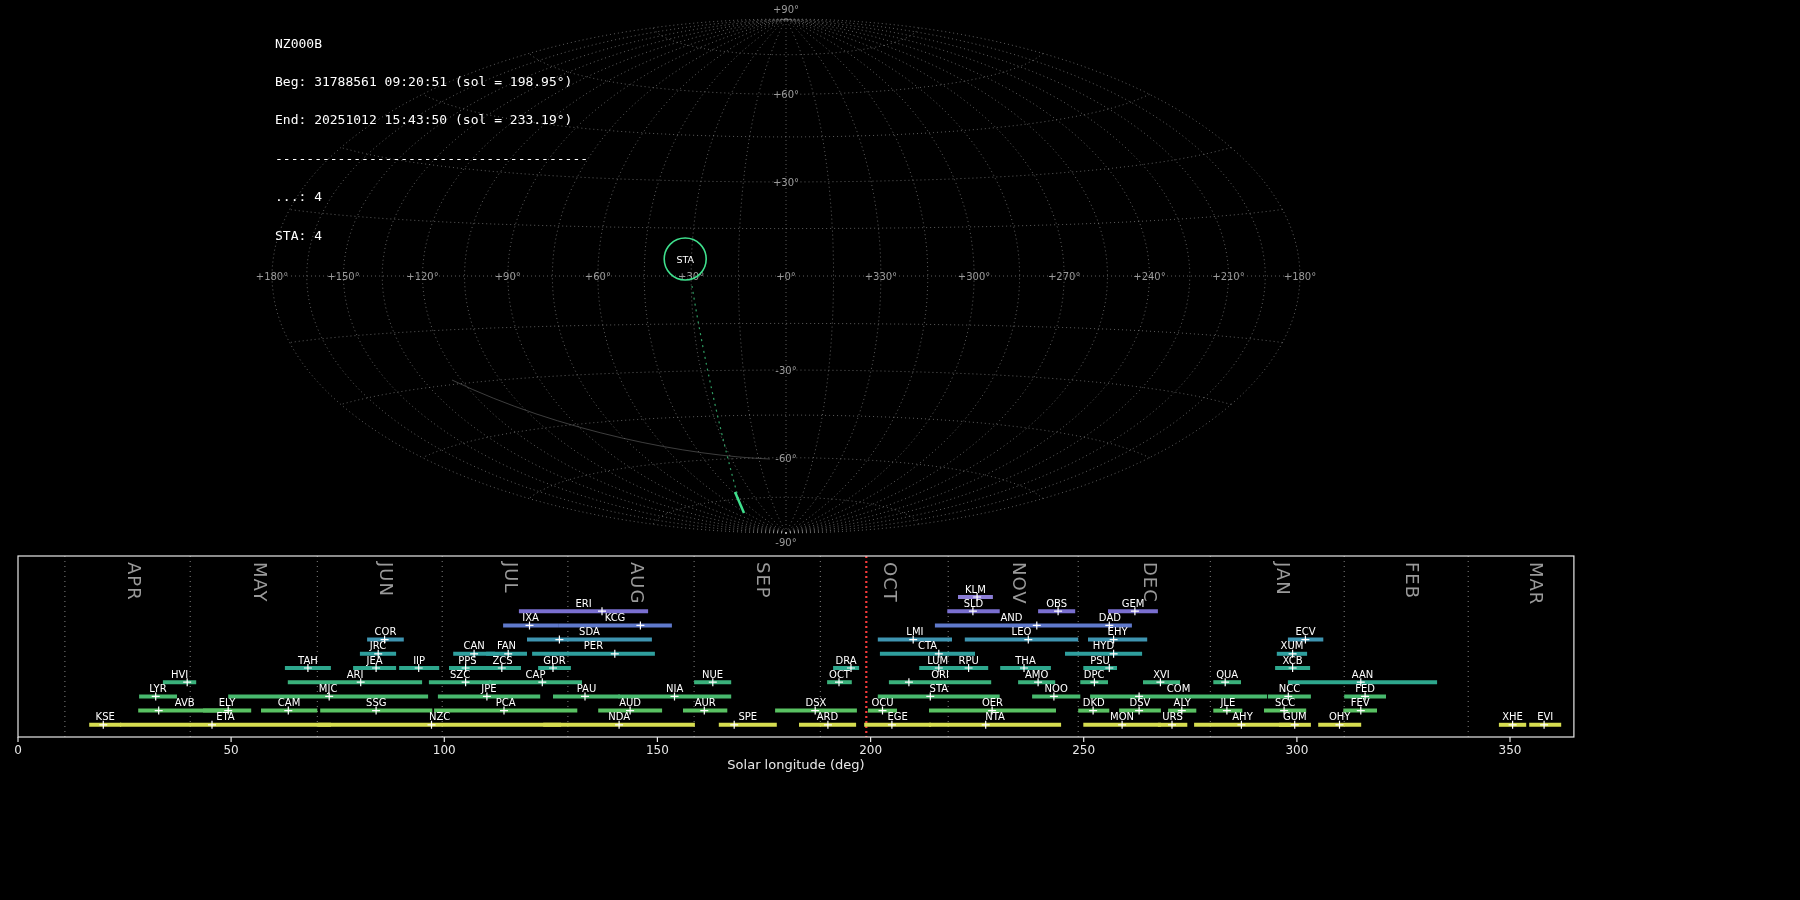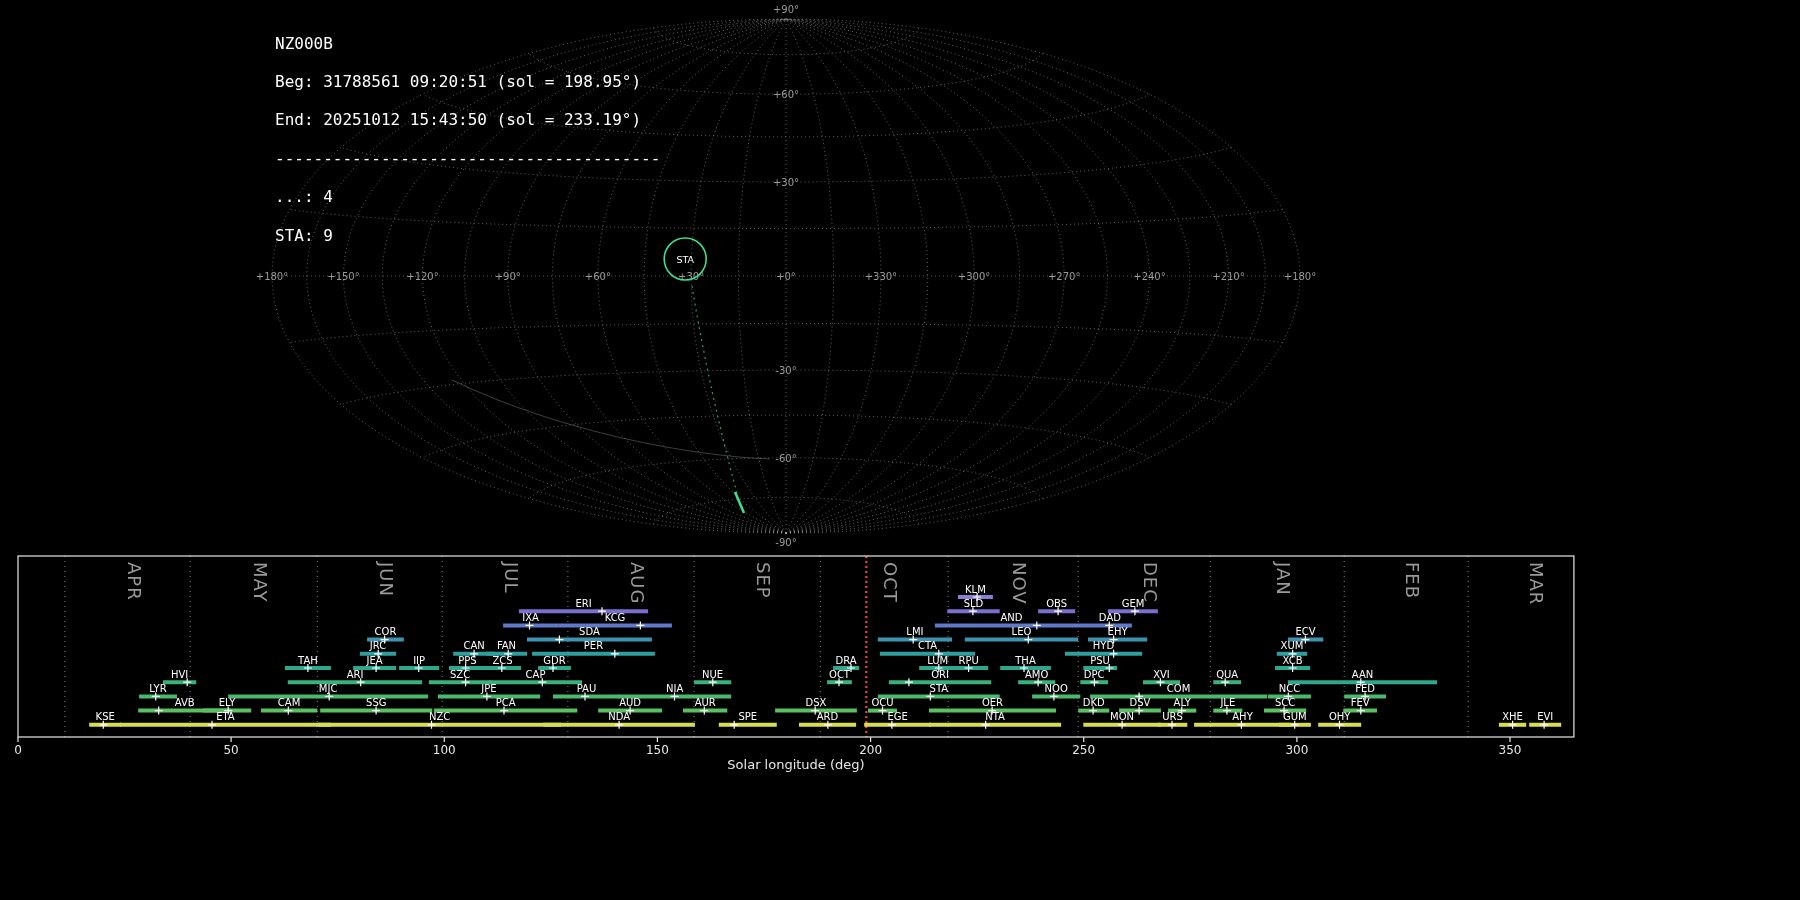--- a/index.html
+++ b/index.html
@@ -1,20 +1,20 @@
 <!DOCTYPE html>
 <html><head>
 <meta charset="utf-8">
 <style>
   html,body{margin:0;padding:0;background:#000;}
   .stage{position:relative;width:1800px;height:900px;background:#000;overflow:hidden;
          font-family:"DejaVu Sans",sans-serif;}
   #scene{position:absolute;left:0;top:0;}
   .info{position:absolute;left:275px;top:12px;color:#fff;
-        font-family:"DejaVu Sans Mono",monospace;font-size:16px;line-height:12.8px;
+        font-family:"DejaVu Sans Mono",monospace;font-size:13px;line-height:12.8px;
         white-space:pre;}
 </style>
 </head>
 <body>
 
 <div class="stage">
   <svg id="scene" width="1800" height="900">
       <g font-family="&quot;DejaVu Sans&quot;,sans-serif">
         <path d="M919.0,524.2L918.7,523.7L918.4,523.1L918.0,522.6L917.5,522.0L917.1,521.5L916.6,521.0L916.0,520.4L915.4,519.9L914.8,519.4L914.2,518.8L913.5,518.3L912.8,517.8L912.0,517.3L911.2,516.8L910.4,516.3L909.5,515.8L908.7,515.4L907.7,514.9L906.8,514.4L905.8,513.9L904.8,513.5L903.8,513.0L902.7,512.6L901.6,512.1L900.5,511.7L899.3,511.3L898.1,510.8L896.9,510.4L895.7,510.0L894.4,509.6L893.1,509.2L891.8,508.8L890.5,508.4L889.1,508.0L887.7,507.6L886.3,507.3L884.8,506.9L883.4,506.6L881.9,506.2L880.4,505.9L878.8,505.5L877.3,505.2L875.7,504.9L874.1,504.5L872.5,504.2L870.9,503.9L869.2,503.6L867.5,503.3L865.8,503.1L864.1,502.8L862.4,502.5L860.6,502.2L858.9,502.0L857.1,501.7L855.3,501.5L853.5,501.3L851.7,501.0L849.8,500.8L848.0,500.6L846.1,500.4L844.2,500.2L842.3,500.0L840.4,499.8L838.5,499.6L836.6,499.4L834.7,499.2L832.7,499.1L830.8,498.9L828.8,498.8L826.8,498.6L824.8,498.5L822.8,498.4L820.8,498.3L818.8,498.1L816.8,498.0L814.8,497.9L812.7,497.8L810.7,497.8L808.7,497.7L806.6,497.6L804.6,497.5L802.5,497.5L800.5,497.4L798.4,497.4L796.3,497.3L794.3,497.3L792.2,497.3L790.1,497.3L788.1,497.3L786.0,497.3L783.9,497.3L781.9,497.3L779.8,497.3L777.7,497.3L775.7,497.3L773.6,497.4L771.5,497.4L769.5,497.5L767.4,497.5L765.4,497.6L763.3,497.7L761.3,497.8L759.3,497.8L757.2,497.9L755.2,498.0L753.2,498.1L751.2,498.3L749.2,498.4L747.2,498.5L745.2,498.6L743.2,498.8L741.2,498.9L739.3,499.1L737.3,499.2L735.4,499.4L733.5,499.6L731.6,499.8L729.7,500.0L727.8,500.2L725.9,500.4L724.0,500.6L722.2,500.8L720.3,501.0L718.5,501.3L716.7,501.5L714.9,501.7L713.1,502.0L711.4,502.2L709.6,502.5L707.9,502.8L706.2,503.1L704.5,503.3L702.8,503.6L701.1,503.9L699.5,504.2L697.9,504.5L696.3,504.9L694.7,505.2L693.2,505.5L691.6,505.9L690.1,506.2L688.6,506.6L687.2,506.9L685.7,507.3L684.3,507.6L682.9,508.0L681.5,508.4L680.2,508.8L678.9,509.2L677.6,509.6L676.3,510.0L675.1,510.4L673.9,510.8L672.7,511.3L671.5,511.7L670.4,512.1L669.3,512.6L668.2,513.0L667.2,513.5L666.2,513.9L665.2,514.4L664.3,514.9L663.3,515.4L662.5,515.8L661.6,516.3L660.8,516.8L660.0,517.3L659.2,517.8L658.5,518.3L657.8,518.8L657.2,519.4L656.6,519.9L656.0,520.4L655.4,521.0L654.9,521.5L654.5,522.0L654.0,522.6L653.6,523.1L653.3,523.7L653.0,524.2" fill="none" stroke="#a8a8a8" stroke-width="0.8" stroke-dasharray="1 3" opacity="0.7"></path>
         <path d="M1043.0,498.6L1041.8,497.6L1040.6,496.7L1039.4,495.7L1038.0,494.8L1036.6,493.9L1035.2,493.0L1033.7,492.1L1032.1,491.2L1030.5,490.3L1028.8,489.5L1027.0,488.7L1025.3,487.8L1023.4,487.0L1021.5,486.2L1019.6,485.4L1017.6,484.7L1015.6,483.9L1013.5,483.1L1011.3,482.4L1009.2,481.7L1007.0,481.0L1004.7,480.3L1002.4,479.6L1000.0,478.9L997.6,478.2L995.2,477.6L992.7,476.9L990.2,476.3L987.7,475.7L985.1,475.1L982.4,474.5L979.8,473.9L977.1,473.3L974.4,472.8L971.6,472.2L968.8,471.7L966.0,471.1L963.1,470.6L960.2,470.1L957.3,469.6L954.3,469.1L951.3,468.7L948.3,468.2L945.3,467.7L942.2,467.3L939.1,466.9L936.0,466.5L932.8,466.0L929.7,465.6L926.5,465.3L923.3,464.9L920.0,464.5L916.7,464.2L913.5,463.8L910.2,463.5L906.8,463.1L903.5,462.8L900.1,462.5L896.7,462.2L893.3,461.9L889.9,461.6L886.5,461.4L883.0,461.1L879.6,460.9L876.1,460.6L872.6,460.4L869.1,460.2L865.6,460.0L862.0,459.8L858.5,459.6L854.9,459.4L851.4,459.2L847.8,459.1L844.2,458.9L840.6,458.8L837.0,458.6L833.4,458.5L829.8,458.4L826.2,458.3L822.5,458.2L818.9,458.1L815.3,458.0L811.6,458.0L808.0,457.9L804.3,457.8L800.6,457.8L797.0,457.8L793.3,457.7L789.7,457.7L786.0,457.7L782.3,457.7L778.7,457.7L775.0,457.8L771.4,457.8L767.7,457.8L764.0,457.9L760.4,458.0L756.7,458.0L753.1,458.1L749.5,458.2L745.8,458.3L742.2,458.4L738.6,458.5L735.0,458.6L731.4,458.8L727.8,458.9L724.2,459.1L720.6,459.2L717.1,459.4L713.5,459.6L710.0,459.8L706.4,460.0L702.9,460.2L699.4,460.4L695.9,460.6L692.4,460.9L689.0,461.1L685.5,461.4L682.1,461.6L678.7,461.9L675.3,462.2L671.9,462.5L668.5,462.8L665.2,463.1L661.8,463.5L658.5,463.8L655.3,464.2L652.0,464.5L648.7,464.9L645.5,465.3L642.3,465.6L639.2,466.0L636.0,466.5L632.9,466.9L629.8,467.3L626.7,467.7L623.7,468.2L620.7,468.7L617.7,469.1L614.7,469.6L611.8,470.1L608.9,470.6L606.0,471.1L603.2,471.7L600.4,472.2L597.6,472.8L594.9,473.3L592.2,473.9L589.6,474.5L586.9,475.1L584.3,475.7L581.8,476.3L579.3,476.9L576.8,477.6L574.4,478.2L572.0,478.9L569.6,479.6L567.3,480.3L565.0,481.0L562.8,481.7L560.7,482.4L558.5,483.1L556.4,483.9L554.4,484.7L552.4,485.4L550.5,486.2L548.6,487.0L546.7,487.8L545.0,488.7L543.2,489.5L541.5,490.3L539.9,491.2L538.3,492.1L536.8,493.0L535.4,493.9L534.0,494.8L532.6,495.7L531.4,496.7L530.2,497.6L529.0,498.6" fill="none" stroke="#a8a8a8" stroke-width="0.8" stroke-dasharray="1 3" opacity="0.7"></path>
@@ -383,15 +383,15 @@
         <text x="1510.0" y="754" text-anchor="middle" font-size="12px" fill="#e8e8e8">350</text>
         <text x="796.0" y="769" text-anchor="middle" font-size="13px" fill="#e8e8e8">Solar longitude (deg)</text>
       </g>
     </svg>
   <div class="info">
     <div>NZ000B</div>
     <div>Beg: 31788561 09:20:51 (sol = 198.95°)</div>
     <div>End: 20251012 15:43:50 (sol = 233.19°)</div>
     <div>----------------------------------------</div>
     <div>...: 4</div>
-    <div>STA: 9</div>
+    <div>STA: 4</div>
   </div>
 </div>
 
 </body></html>

